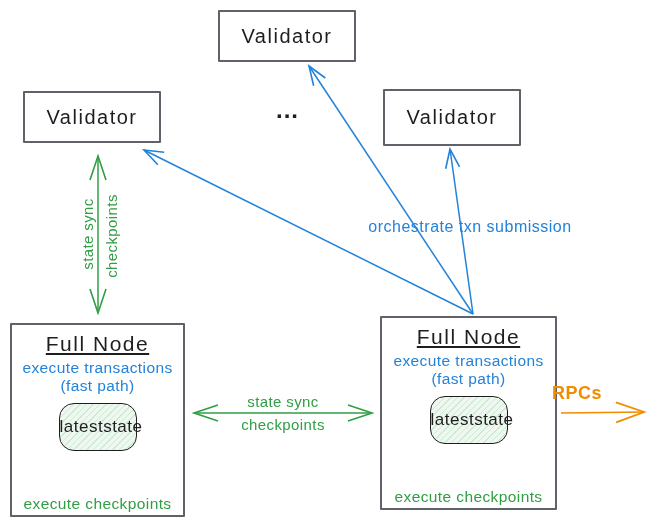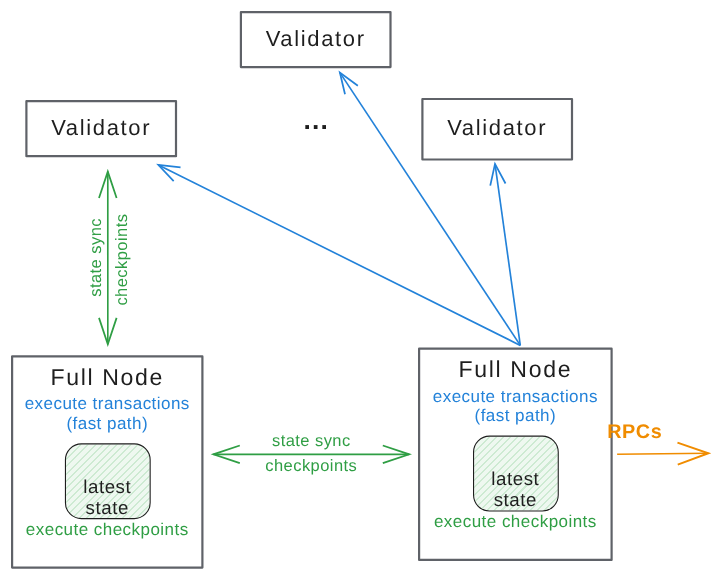--- a/index.html
+++ b/index.html
@@ -44,34 +44,34 @@
   .validator-top{left:218px;top:10px;width:138px;height:52px;}
   .validator-left{left:23px;top:91px;width:138px;height:52px;}
   .validator-right{left:383px;top:89px;width:138px;height:57px;}
 
   .fullnode{
     display:flex;flex-direction:column;align-items:center;
     text-align:center;
   }
   .fullnode-left{left:10px;top:323px;width:175px;height:194px;}
   .fullnode-right{left:380px;top:316px;width:177px;height:194px;}
-  .fn-title{margin-top:7px;font-size:21px;letter-spacing:1.5px;color:var(--text);}
+  .fn-title{margin-top:7px;font-size:21px;letter-spacing:1.5px;color:var(--text);text-decoration:underline;}
   .fn-fastpath{margin-top:3px;font-size:15.5px;line-height:1.18;letter-spacing:.4px;color:var(--blue);text-align:center;}
   .state-box{
     margin-top:7px;
-    width:78px;height:69px;
+    width:78px;height:48px;
     border:1.6px solid var(--text);
     border-radius:15px;
-    display:flex;flex-direction:column;align-items:center;justify-content:flex-end;
+    display:flex;align-items:center;justify-content:flex-start;
     font-size:17px;line-height:1.12;letter-spacing:.5px;color:var(--text);
     background:repeating-linear-gradient(135deg,
        var(--state-hatch) 0px, var(--state-hatch) 1.3px,
        var(--state-fill) 1.3px, var(--state-fill) 4.6px);
   }
-  .fn-footer{margin-top:auto;margin-bottom:24px;font-size:15.5px;letter-spacing:.4px;color:var(--green);}
+  .fn-footer{margin-top:auto;margin-bottom:2px;font-size:15.5px;letter-spacing:.4px;color:var(--green);}
 
   
   .lbl{position:absolute;white-space:nowrap;}
   .lbl-center{transform:translate(-50%,-50%);}
   .lbl-vert{transform:translate(-50%,-50%) rotate(-90deg);}
   .lbl-green{color:var(--green);font-size:15px;letter-spacing:.4px;}
   .lbl-blue{color:var(--blue);font-size:16px;letter-spacing:.5px;}
   .lbl-orange{color:var(--orange);font-size:18px;letter-spacing:.5px;font-weight:bold;}
   .lbl-ellipsis{color:var(--text);font-size:24px;font-weight:bold;letter-spacing:1px;}
 </style>
@@ -141,16 +141,17 @@
     </div>
     <div class="fn-footer">execute checkpoints</div>
   </div>
 
   <div class="lbl lbl-vert lbl-green" style="left:87px;top:234px;">state sync</div>
   <div class="lbl lbl-vert lbl-green" style="left:111px;top:236px;">checkpoints</div>
 
   <div class="lbl lbl-center lbl-green" style="left:283px;top:401px;">state sync</div>
   <div class="lbl lbl-center lbl-green" style="left:283px;top:424px;">checkpoints</div>
 
+  <div class="lbl lbl-center lbl-blue" style="left:470px;top:227px;">orchestrate txn submission</div>
 
   <div class="lbl lbl-center lbl-orange" style="left:577px;top:393px;">RPCs</div>
 
 </div>
 
 </body></html>

